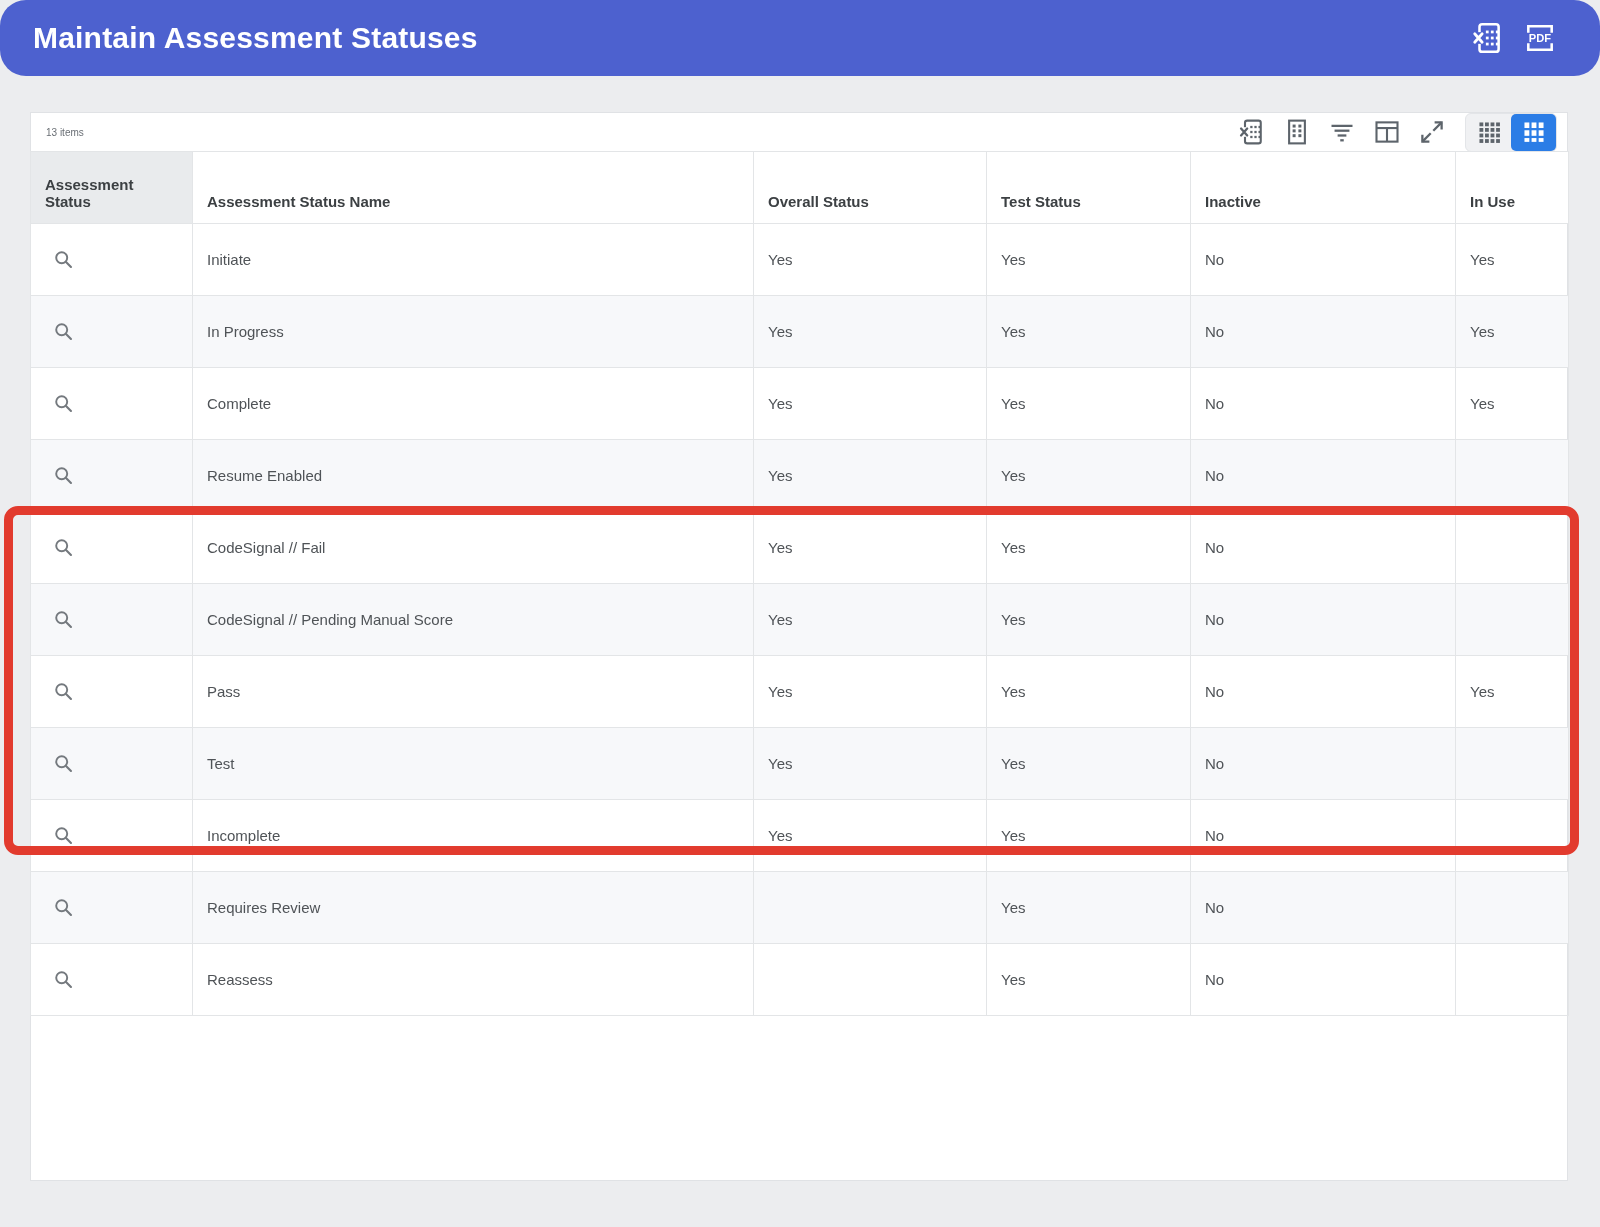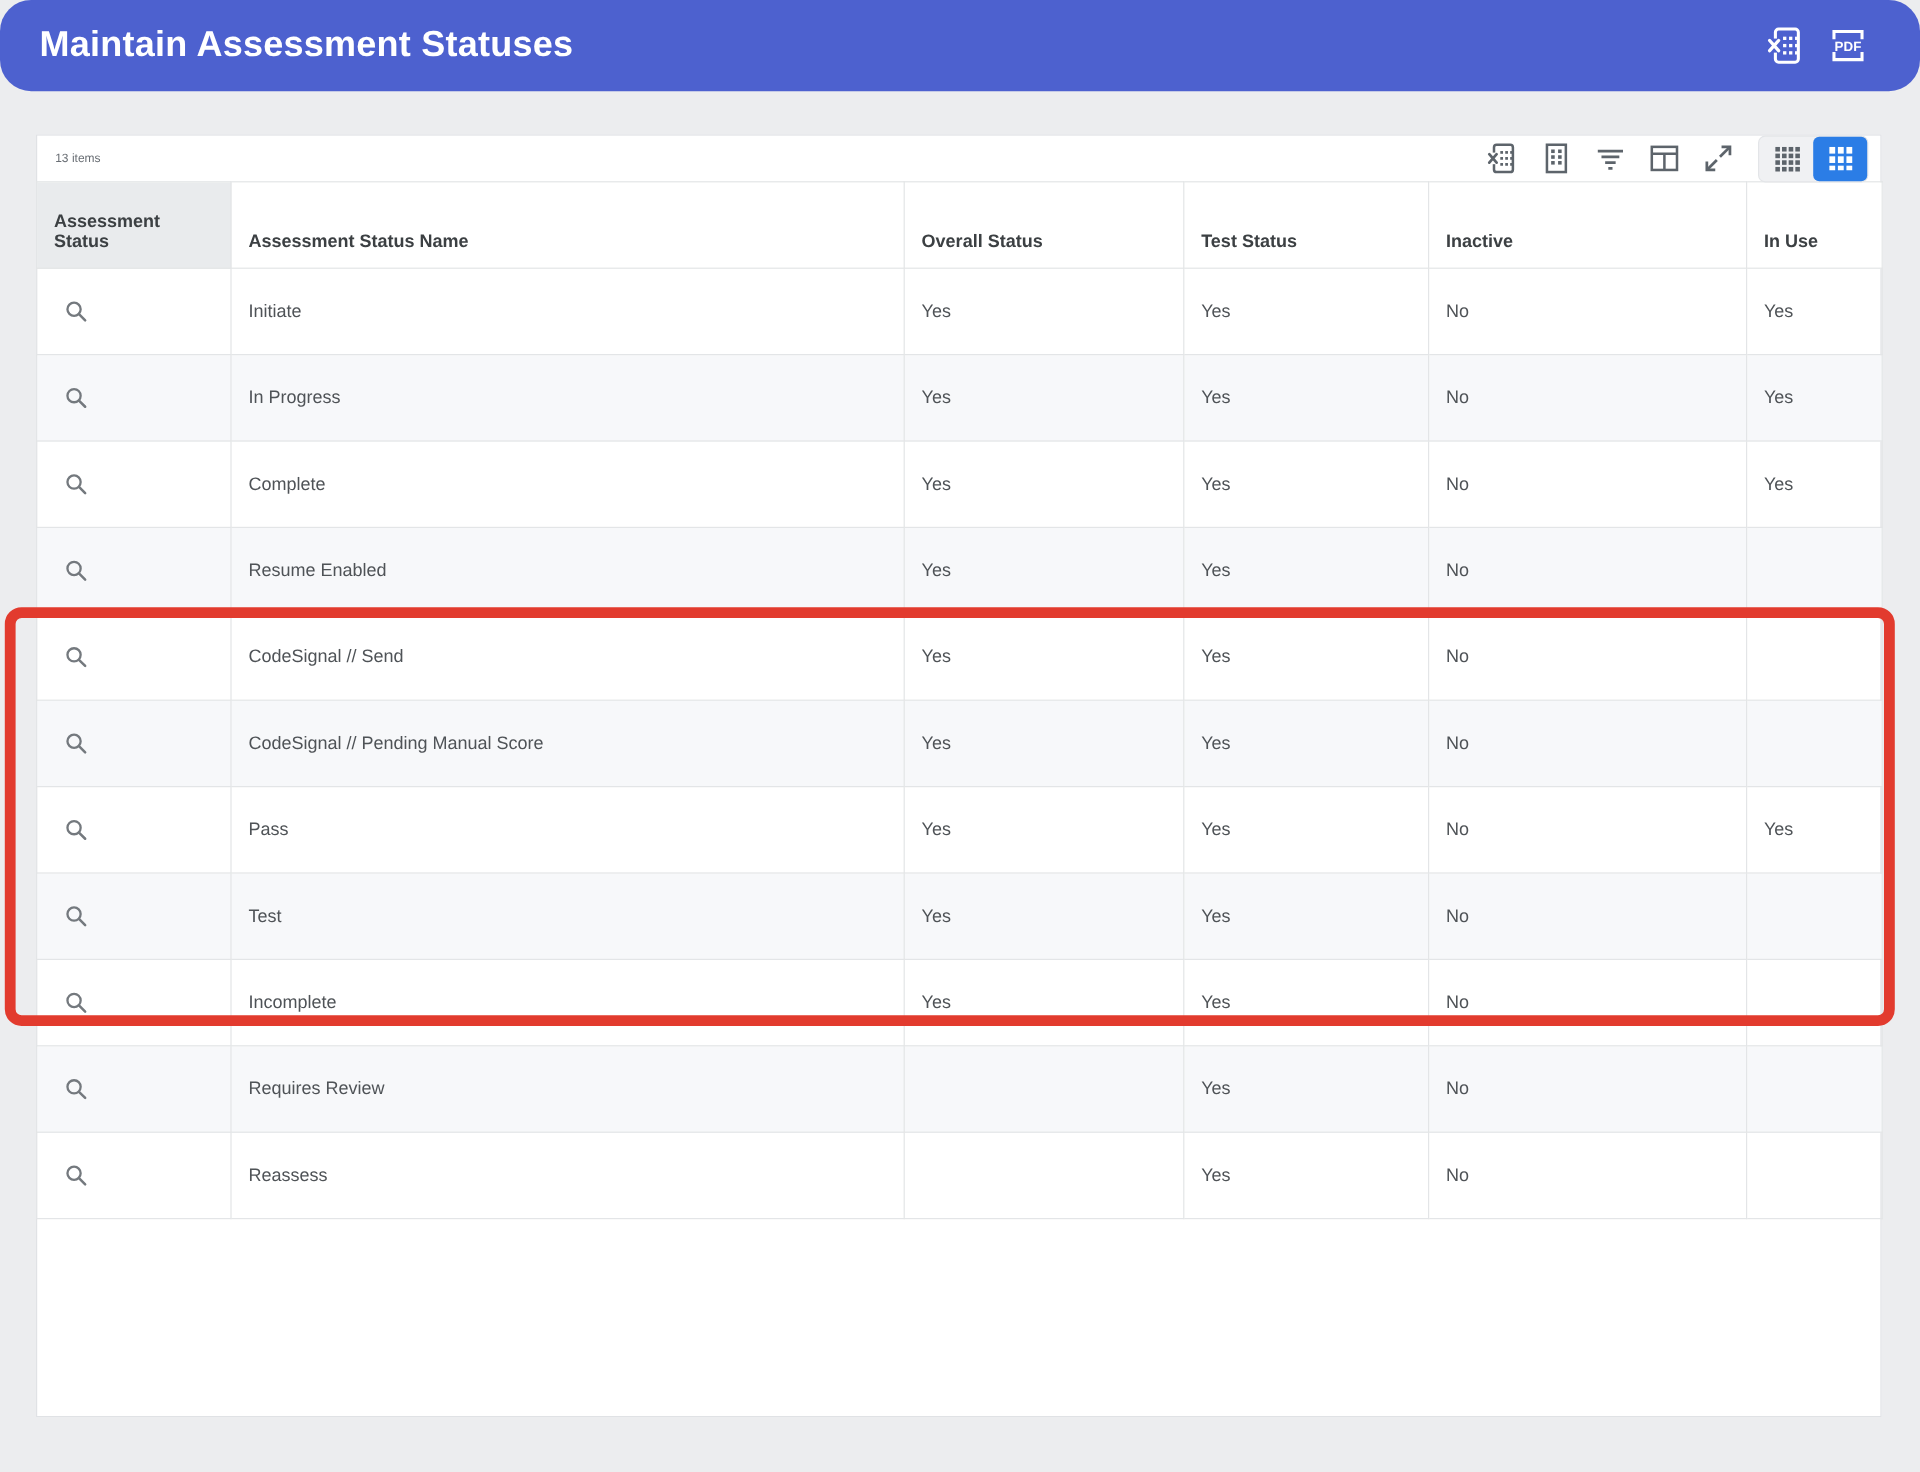--- a/index.html
+++ b/index.html
@@ -313,21 +313,21 @@
   </tr>
 
 
   <tr>
     <td class="icon-cell">
       <svg width="22" height="22" viewBox="0 0 24 24" style="cursor:pointer">
         <circle cx="9.5" cy="9.5" r="6" fill="none" stroke="#74797e" stroke-width="2.1"></circle>
         <line x1="14.2" y1="14.2" x2="19.6" y2="19.6" stroke="#74797e" stroke-width="2.3" stroke-linecap="round"></line>
       </svg>
     </td>
-    <td>CodeSignal // Send</td>
+    <td>CodeSignal // Fail</td>
     <td>Yes</td>
     <td>Yes</td>
     <td>No</td>
     <td></td>
   </tr>
 
   <tr>
     <td class="icon-cell">
       <svg width="22" height="22" viewBox="0 0 24 24" style="cursor:pointer">
         <circle cx="9.5" cy="9.5" r="6" fill="none" stroke="#74797e" stroke-width="2.1"></circle>

